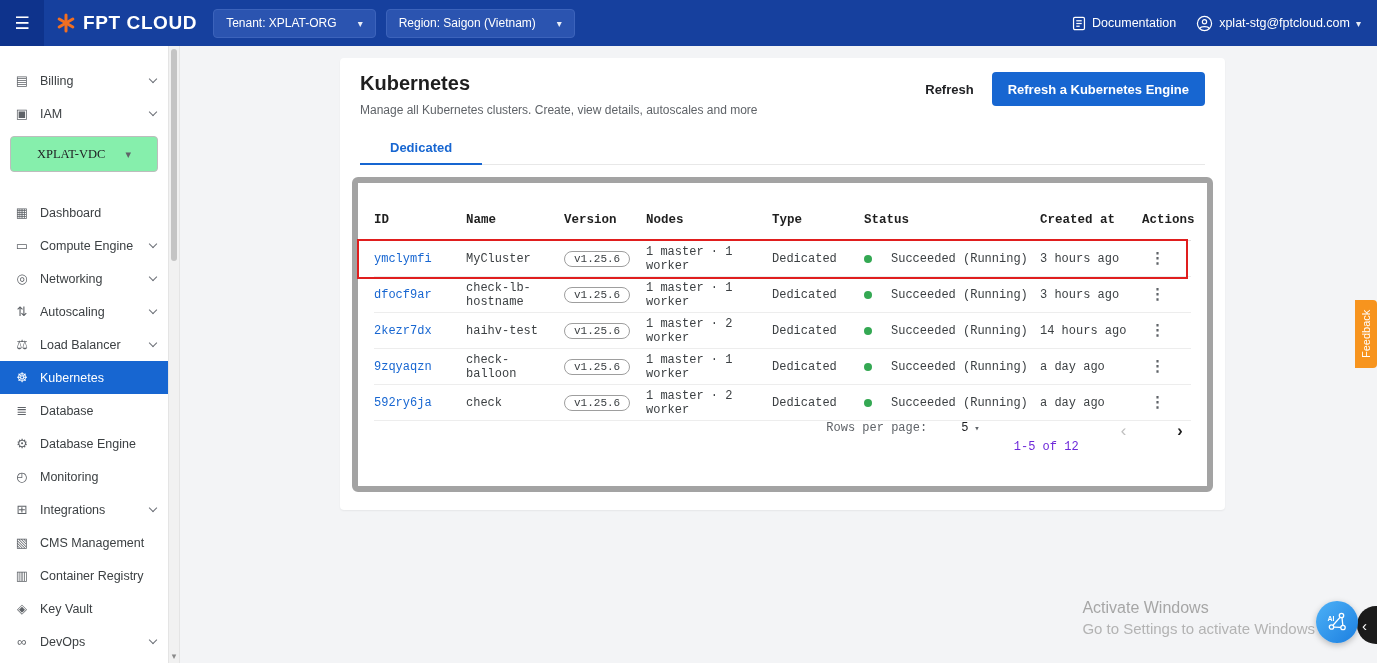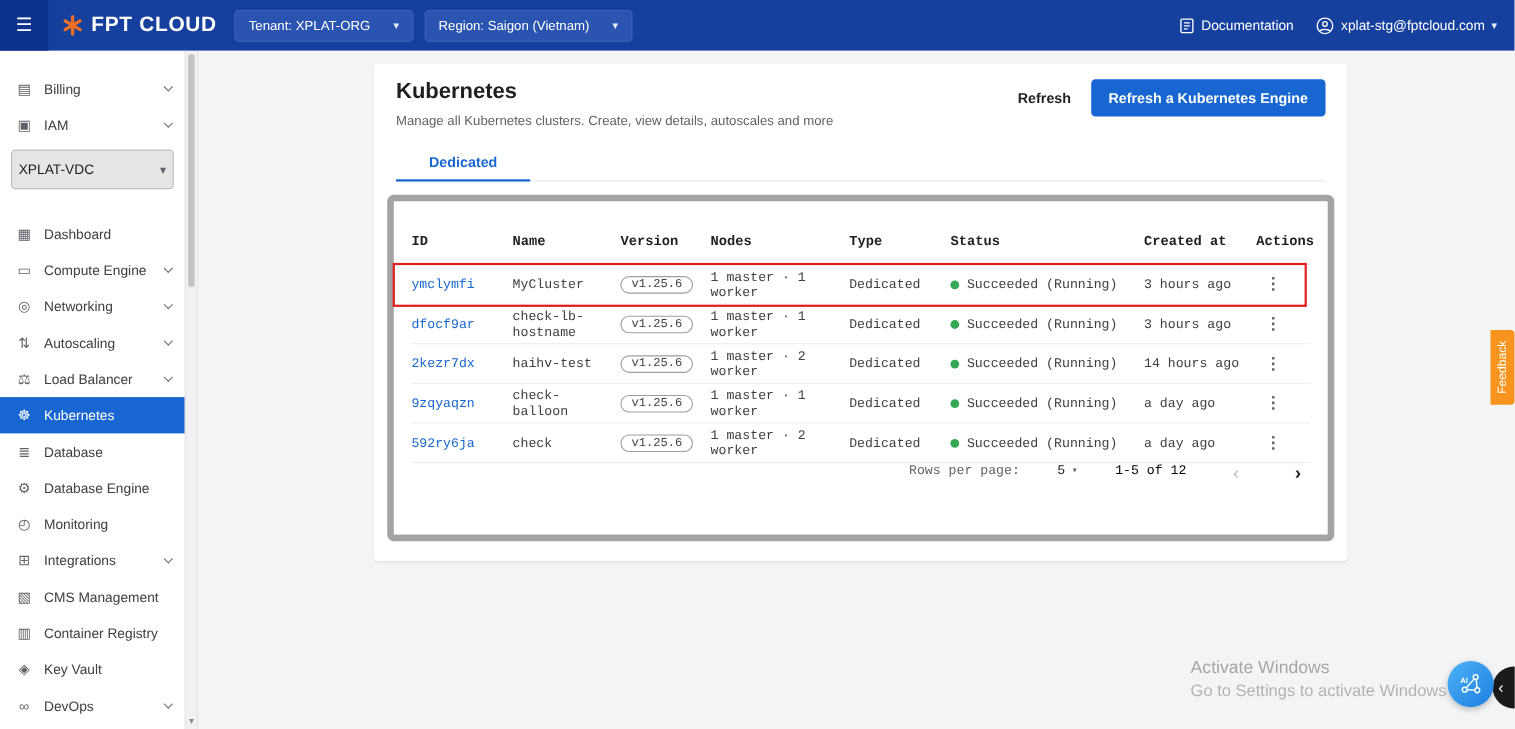--- a/index.html
+++ b/index.html
@@ -26,22 +26,22 @@
   .sidebar { position:absolute; top:46px; left:0; width:168px; bottom:0; background:#fff;
     padding-top:18px; z-index:20; }
   .side-item { height:33px; display:flex; align-items:center; gap:10px; padding:0 12px 0 14px;
     font-size:12.5px; color:#3c4043; cursor:pointer; }
   .side-item .s-icon { width:16px; text-align:center; font-size:13px; color:#5f6368; flex:none; }
   .side-item.active { background:#1766d1; color:#fff; }
   .side-item.active .s-icon { color:#fff; }
   .chev { width:6px; height:6px; border-right:1.5px solid #6b6f76; border-bottom:1.5px solid #6b6f76;
     transform:rotate(45deg); margin-left:auto; margin-top:-3px; flex:none; }
   .vdc-select { margin:6px 10px 24px 10px; height:36px; border:1px solid #bdbdbd; border-radius:4px;
-    display:flex; align-items:center; justify-content:space-between; padding:0 6px; font-size:12.5px;
-    color:#202124; cursor:pointer; background:#e5e5e5; }
+    display:flex; align-items:center; justify-content:space-between; padding:0 26px; font-size:12.5px;
+    color:#202124; cursor:pointer; background:#86efac;font-family:Liberation Serif, serif; }
   .vdc-caret { color:#5f6368; font-size:11px; }
 
   
   .vscrollbar { position:absolute; top:46px; left:168px; width:12px; bottom:0; background:#f1f1f1;
     border-left:1px solid #e4e4e4; border-right:1px solid #e4e4e4; z-index:25; }
   .vthumb { position:absolute; top:3px; left:2px; width:6px; height:212px; background:#c4c4c4; border-radius:3px; }
   .varrow { position:absolute; bottom:2px; left:0; width:100%; text-align:center; font-size:9px; color:#8a8a8a; cursor:pointer; }
 
   
   .main { position:absolute; left:181px; top:46px; right:0; bottom:0; }
@@ -63,33 +63,33 @@
 
   
   .table-card { margin-top:12px; border:6px solid #a3a3a3; border-radius:6px; padding:16px 16px; position:relative;font-family:Liberation Mono, monospace; }
   .trow { display:grid; grid-template-columns:92px 98px 82px 126px 92px 176px 102px 60px; align-items:center; }
   .thead { height:42px; font-size:12.5px; font-weight:700; color:#1f1f1f; border-bottom:1px solid #e0e0e0; }
   .tbody { position:relative; }
   .drow { min-height:36px; font-size:12px; color:#3c4043; border-bottom:1px solid #ededed; }
   .id-link { color:#1766d1; cursor:pointer; }
   .chip { display:inline-block; border:1px solid #9e9e9e; border-radius:10px; padding:1px 9px;
     font-size:11px; color:#3c4043; background:#fff; }
-  .status-cell { display:flex; align-items:center; gap:7px; }
+  .status-cell { display:flex; align-items:center; gap:19px; }
   .dot { width:8px; height:8px; border-radius:50%; background:#34a853; flex:none; }
   .name-cell { line-height:14px; padding-right:10px; }
   .kebab { background:none; border:none; font-size:15px; font-weight:700; color:#5f6368;
     cursor:pointer; padding:2px 8px; font-family:inherit; }
   .row-highlight { position:absolute; left:-17px; top:-2px; width:831px; height:40px;
     border:2px solid #e01e1e; pointer-events:none; z-index:5; }
 
   .pager { height:49px; display:flex; align-items:flex-start; justify-content:flex-end; gap:34px;
     font-size:12px; color:#5f6368; }
   .per-page { display:flex; align-items:center; gap:6px; color:#202124; cursor:pointer; }
   .pg-caret { font-size:9px; color:#5f6368; }
-  .pg-range { color:#000000; }
+  .pg-range { color:#6d28d9;margin-top:19px; }
   .pg-btn { background:none; border:none; font-size:17px; line-height:1; cursor:pointer; font-family:inherit; padding:2px 6px; }
   .pg-prev { color:#c0c0c0; }
   .pg-next { color:#1f1f1f; font-weight:700; }
 
   
   .feedback { position:absolute; right:0; top:300px; width:22px; height:68px; background:#f7941e;
     color:#fff; border-radius:4px 0 0 4px; display:flex; align-items:center; justify-content:center;
     writing-mode:vertical-rl; transform:rotate(180deg); font-size:11px; cursor:pointer; z-index:40; }
   .watermark { position:absolute; right:62px; bottom:26px; text-align:left; z-index:10; }
   .wm1 { font-size:16px; color:#a6a6a6; }

